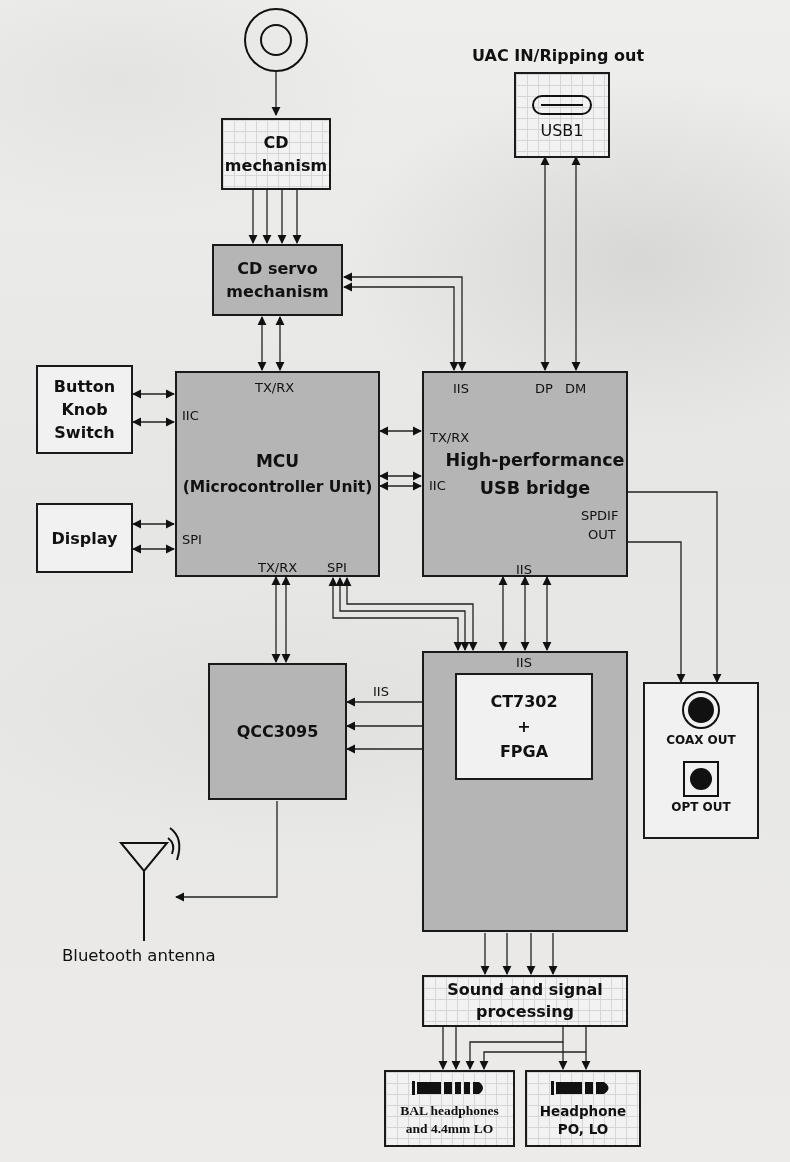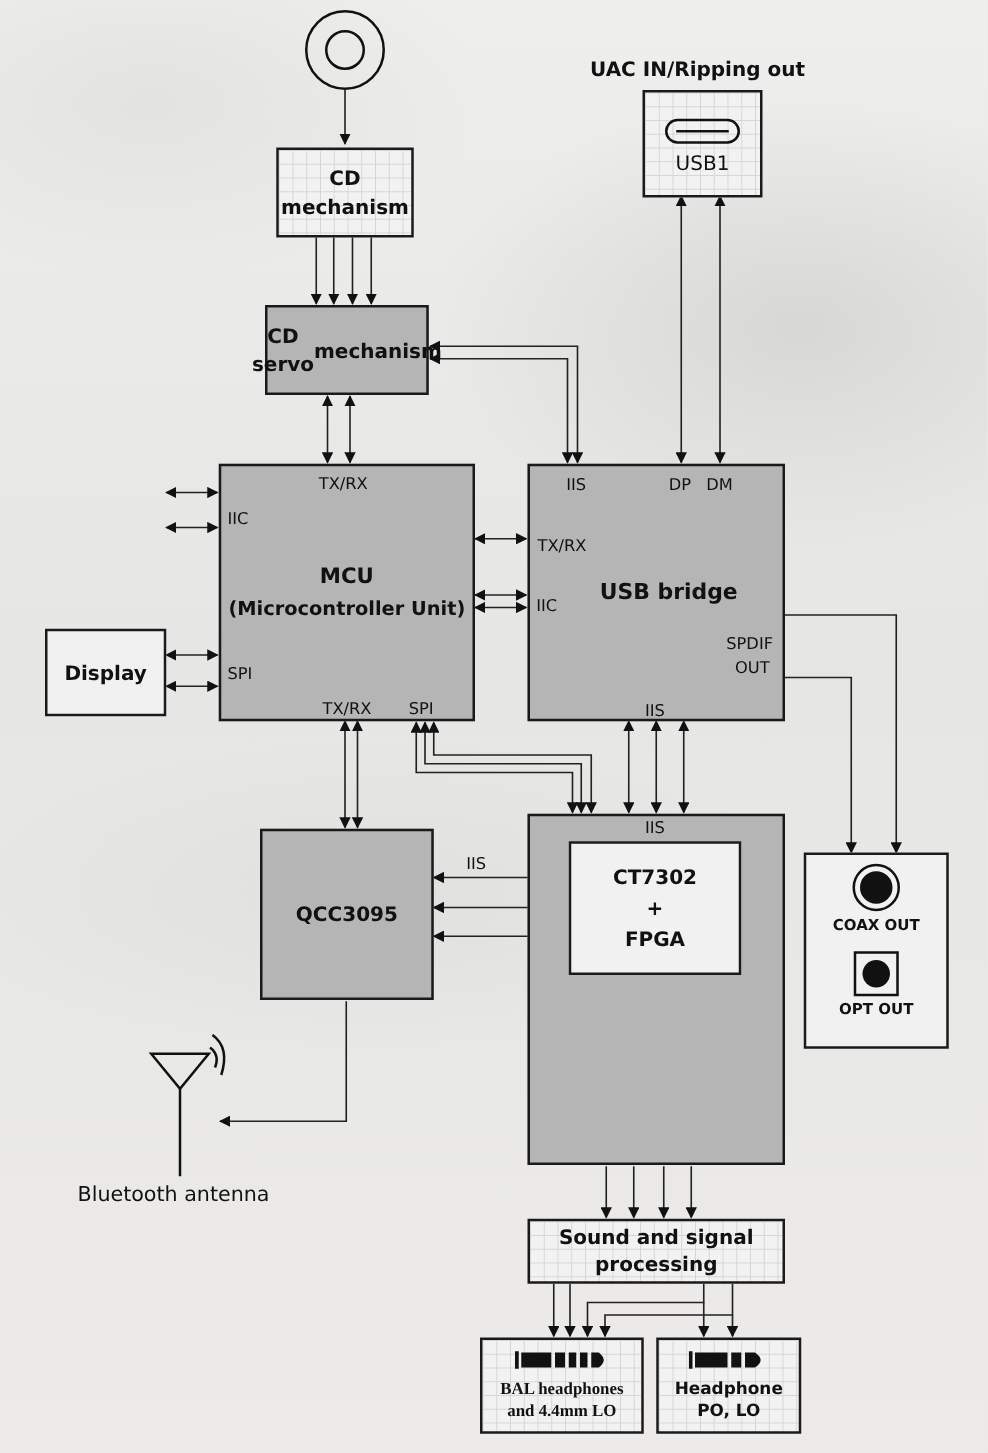--- a/index.html
+++ b/index.html
@@ -118,41 +118,47 @@
 </div>
 
 <div class="title" style="left:472px;top:46px;">UAC IN/Ripping out</div>
 <div class="box grid" style="left:514px;top:72px;width:96px;height:86px;flex-direction:column;">
   <div style="width:60px;height:20px;border:2px solid #111;border-radius:11px;box-sizing:border-box;display:flex;align-items:center;justify-content:center;margin-top:4px;">
     <div style="width:42px;height:2px;background:#111;"></div>
   </div>
   <span style="font-weight:normal;font-size:16px;margin-top:6px;">USB1</span>
 </div>
 
-<div class="box grey big" style="left:212px;top:244px;width:131px;height:72px;flex-direction:row;">
+<div class="box grey big" style="left:212px;top:244px;width:131px;height:72px;flex-direction:column;">
   <span>CD servo</span>
   <span>mechanism</span>
 </div>
 
+<div class="box light big" style="left:36px;top:365px;width:97px;height:89px;flex-direction:column;align-items:center;">
+  <span>Button</span>
+  <span>Knob</span>
+  <span>Switch</span>
+</div>
 
 <div class="box light big" style="left:36px;top:503px;width:97px;height:70px;">
   <span>Display</span>
 </div>
 
 <div class="box grey" style="left:175px;top:371px;width:205px;height:206px;flex-direction:column;font-size:17px;line-height:26px;">
   <span>MCU</span>
   <span style="font-size:15.5px;">(Microcontroller Unit)</span>
   <span class="lbl" style="left:78px;top:2px;">TX/RX</span>
   <span class="lbl" style="left:5px;top:30px;">IIC</span>
   <span class="lbl" style="left:5px;top:154px;">SPI</span>
   <span class="lbl" style="left:81px;top:182px;">TX/RX</span>
   <span class="lbl" style="left:150px;top:182px;">SPI</span>
 </div>
 
 <div class="box grey" style="left:422px;top:371px;width:206px;height:206px;flex-direction:column;font-size:17.5px;line-height:28px;">
+  <span style="margin-left:20px;">High-performance</span>
   <span style="margin-left:20px;">USB bridge</span>
   <span class="lbl" style="left:29px;top:2px;">IIS</span>
   <span class="lbl" style="left:111px;top:2px;">DP</span>
   <span class="lbl" style="left:141px;top:2px;text-align:right;">DM</span>
   <span class="lbl" style="left:6px;top:51px;">TX/RX</span>
   <span class="lbl" style="left:5px;top:99px;">IIC</span>
   <span class="lbl" style="left:157px;top:129px;">SPDIF</span>
   <span class="lbl" style="left:164px;top:148px;">OUT</span>
   <span class="lbl" style="left:92px;top:183px;">IIS</span>
 </div>

